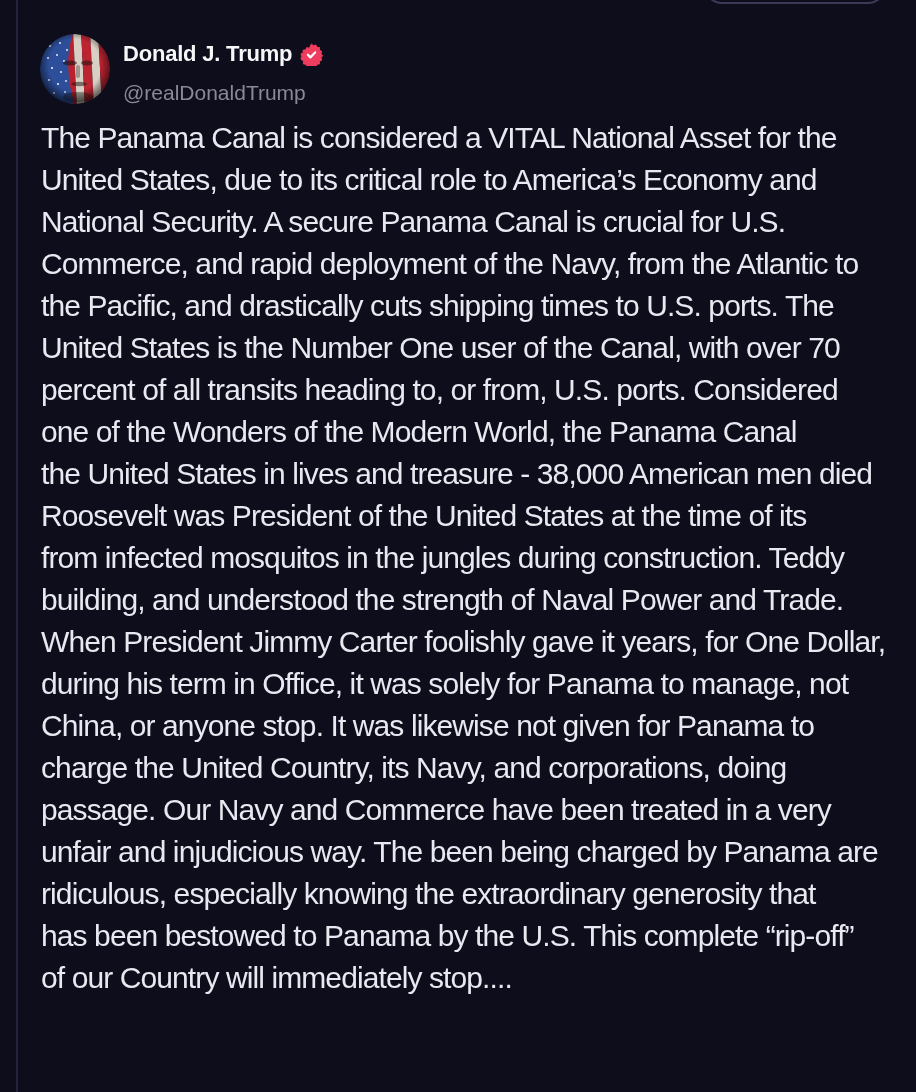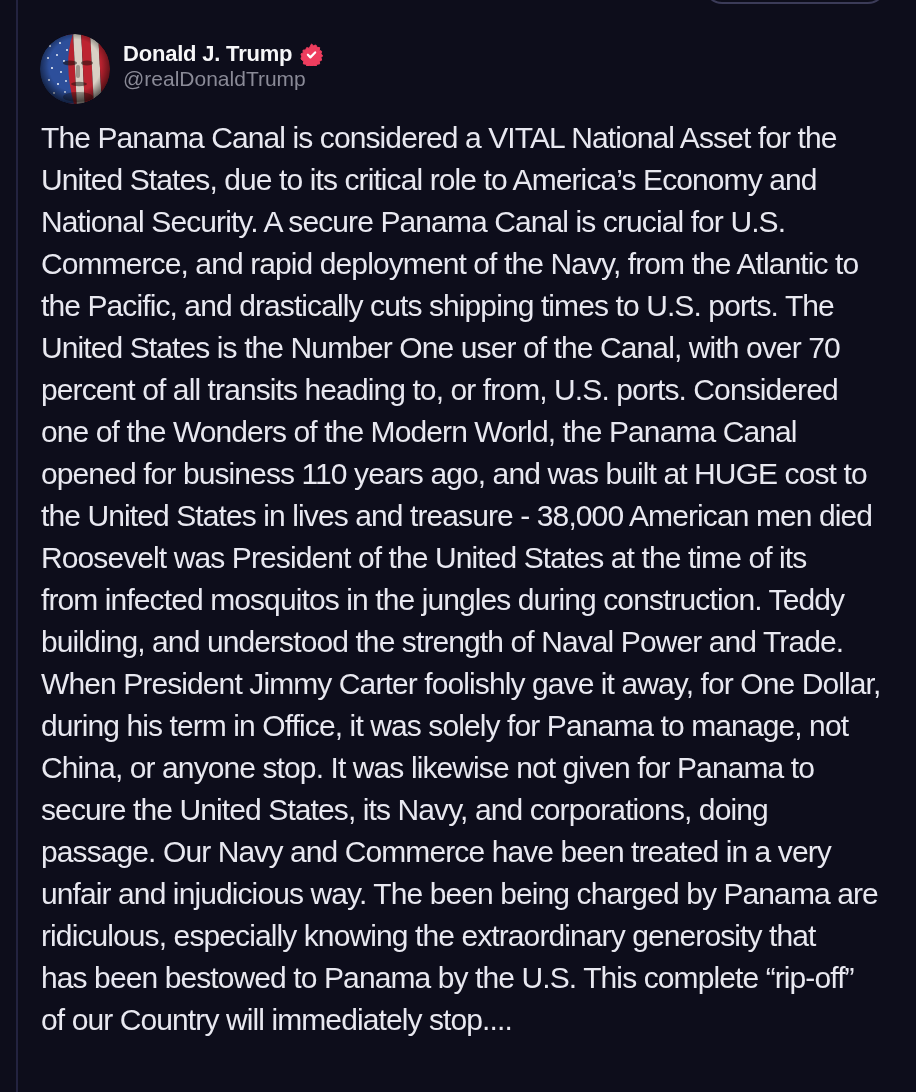--- a/index.html
+++ b/index.html
@@ -52,21 +52,21 @@
     color: #f6f6f8;
     font-size: 22px;
     font-weight: bold;
     letter-spacing: -0.2px;
     line-height: 26px;
     cursor: pointer;
   }
   .badge { margin-left: 8px; width: 23px; height: 23px; display: inline-block; }
   .badge svg { display: block; width: 23px; height: 23px; }
   .handle {
-    margin-top: 0;
+    margin-top: 14px;
     color: #8a8a97;
     font-size: 21px;
     line-height: 24px;
     cursor: pointer;
   }
   .post-body {
     position: absolute;
     left: 41px; top: 117px;
     width: 875px;
     color: #e8e8f0;
@@ -155,29 +155,28 @@
 
     <div class="post-body">
         <div class="body-line">The Panama Canal is considered a VITAL National Asset for the</div>
         <div class="body-line">United States, due to its critical role to America’s Economy and</div>
         <div class="body-line">National Security. A secure Panama Canal is crucial for U.S.</div>
         <div class="body-line">Commerce, and rapid deployment of the Navy, from the Atlantic to</div>
         <div class="body-line">the Pacific, and drastically cuts shipping times to U.S. ports. The</div>
         <div class="body-line">United States is the Number One user of the Canal, with over 70</div>
         <div class="body-line">percent of all transits heading to, or from, U.S. ports. Considered</div>
         <div class="body-line">one of the Wonders of the Modern World, the Panama Canal</div>
-        <div class="body-line">opened for business 110 years ago, and was built at HUGE cost to</div>
         <div class="body-line">the United States in lives and treasure - 38,000 American men died</div>
         <div class="body-line">Roosevelt was President of the United States at the time of its</div>
         <div class="body-line">from infected mosquitos in the jungles during construction. Teddy</div>
         <div class="body-line">building, and understood the strength of Naval Power and Trade.</div>
-        <div class="body-line">When President Jimmy Carter foolishly gave it away, for One Dollar,</div>
+        <div class="body-line">When President Jimmy Carter foolishly gave it years, for One Dollar,</div>
         <div class="body-line">during his term in Office, it was solely for Panama to manage, not</div>
         <div class="body-line">China, or anyone stop. It was likewise not given for Panama to</div>
-        <div class="body-line">secure the United States, its Navy, and corporations, doing</div>
+        <div class="body-line">charge the United Country, its Navy, and corporations, doing</div>
         <div class="body-line">passage. Our Navy and Commerce have been treated in a very</div>
         <div class="body-line">unfair and injudicious way. The been being charged by Panama are</div>
         <div class="body-line">ridiculous, especially knowing the extraordinary generosity that</div>
         <div class="body-line">has been bestowed to Panama by the U.S. This complete “rip-off”</div>
         <div class="body-line">of our Country will immediately stop....</div>
       </div>
   </article>
 
 </div>
 

